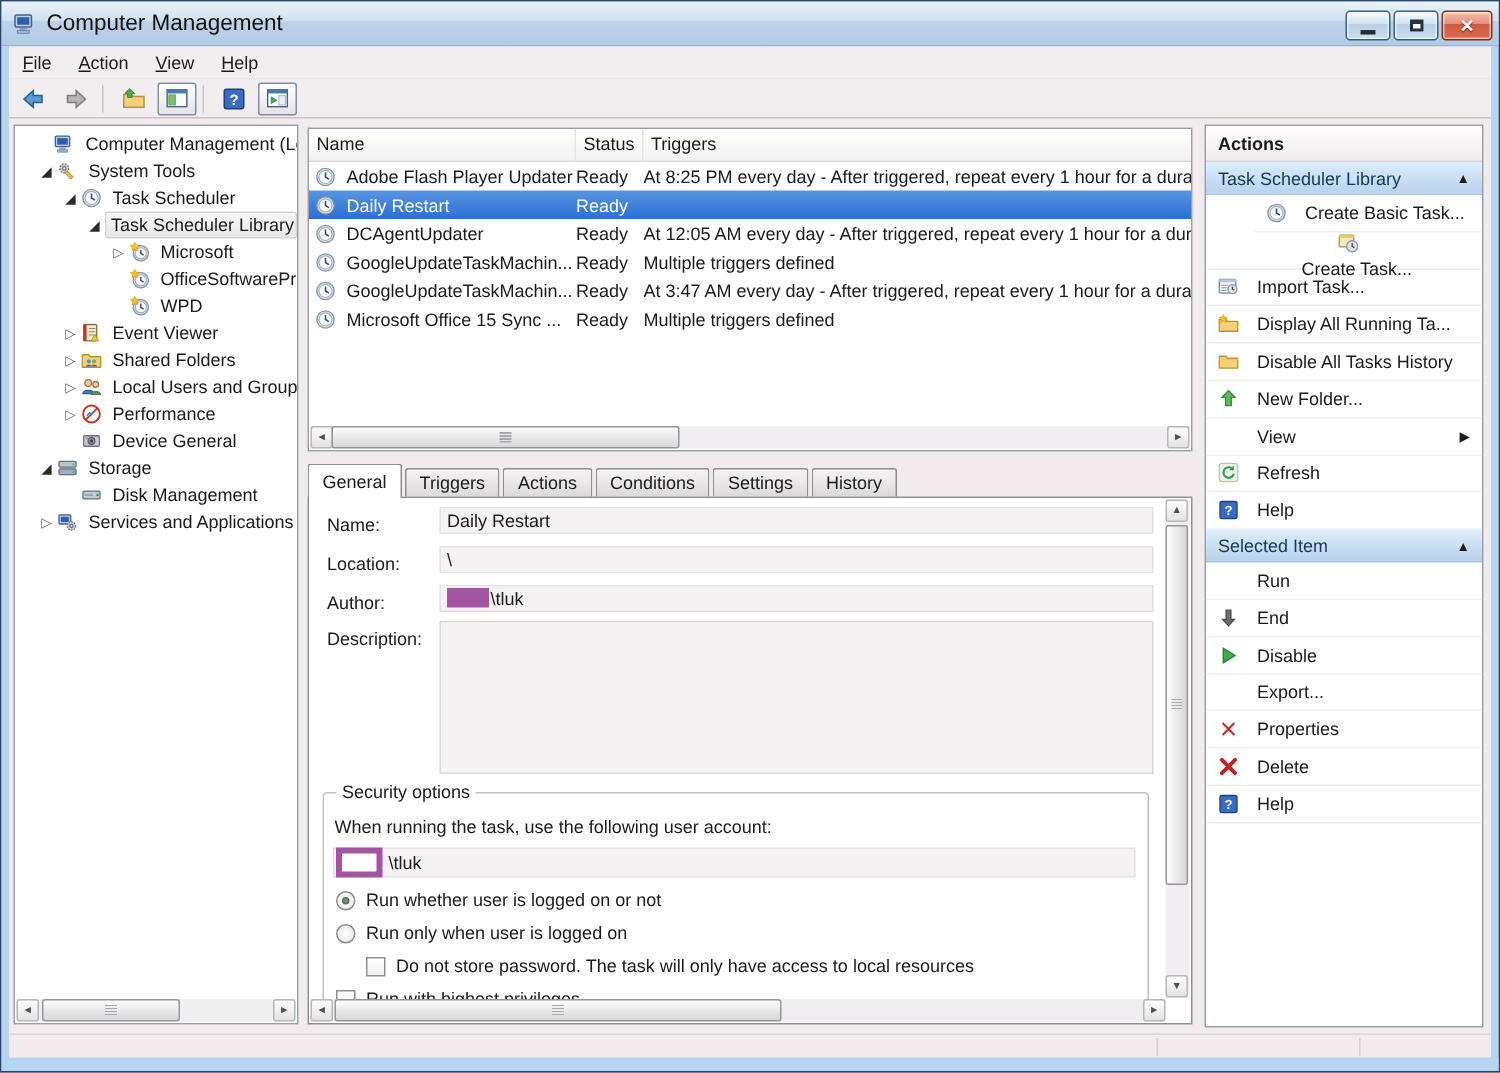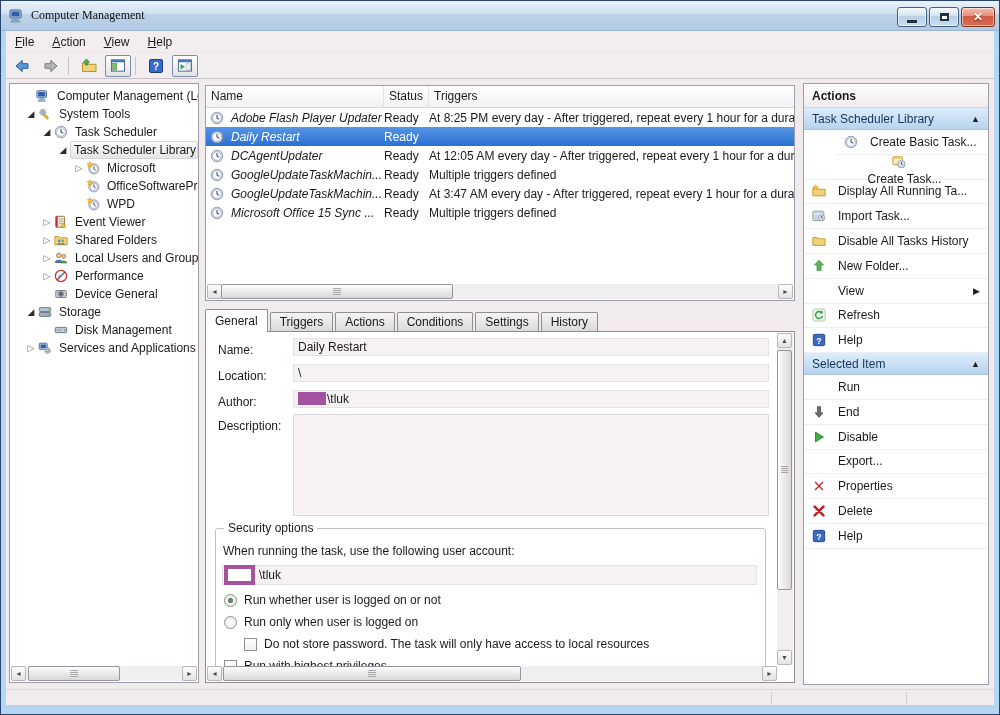--- a/index.html
+++ b/index.html
@@ -4,21 +4,21 @@
 <style>
   html,body{margin:0;padding:0;background:#555;}
   *{box-sizing:border-box;}
   .window{position:relative;width:1000px;height:715px;font-family:"Liberation Sans",sans-serif;
     font-size:12px;color:#1a1a1a;background:#f1ebee;border:1px solid #28456e;overflow:hidden;}
   
   .titlebar{position:absolute;left:0;top:0;width:1000px;height:30px;
     background:linear-gradient(#eaf2fa,#cfe0f1 45%,#bcd2e8 46%,#b2cbe5);
     border-bottom:1px solid #9ab4d0;display:flex;align-items:center;}
   .title-icon{margin:0 6px 0 8px;display:inline-flex;}
-  .title-text{font-size:12px;color:#111;font-family:Liberation Serif, serif;}
+  .title-text{font-size:15px;color:#111;}
   .win-btns{position:absolute;right:6px;top:6px;display:flex;gap:2px;}
   .wbtn{width:30px;height:20px;border:1px solid #41607f;border-radius:3px;display:flex;align-items:center;justify-content:center;
     background:linear-gradient(#f6fafd,#d3e1ef 45%,#b9cfe4 46%,#cbddf0);box-shadow:inset 0 0 0 1px rgba(255,255,255,.55);}
   .wbtn.close{width:34px;border-color:#85301e;background:linear-gradient(#f4beb1,#e58d78 45%,#cf5a42 46%,#d96c52);}
   .glyph-min{width:10px;height:3px;background:#23303d;margin-top:8px;}
   .glyph-max{width:9px;height:8px;border:2px solid #23303d;border-top-width:3px;background:#fff;}
   .glyph-close{color:#fff;font-weight:bold;font-size:12px;text-shadow:0 1px 1px #6d1f10;}
   .frame-l{position:absolute;left:0;top:30px;width:5px;bottom:0;background:#b5d6f2;}
   .frame-r{position:absolute;right:0;top:30px;width:5px;bottom:0;background:#b5d6f2;}
   .frame-b{position:absolute;left:0;top:704px;width:1000px;height:10px;background:#b5d6f2;}
@@ -38,21 +38,21 @@
   .exp-open{color:#2b2b2b;}
   .ticon{width:18px;flex:0 0 18px;display:inline-flex;}
   .tlabel{padding:1px 3px;}
   .tlabel-sel{background:linear-gradient(#fafafa,#e6e6e6);border:1px solid #d3d3d3;border-radius:2px;max-width:128px;overflow:hidden;}
   
   .list-pane{left:204px;top:84px;width:590px;height:216px;overflow:hidden;}
   .lheader{position:absolute;left:0;top:0;right:0;height:22px;background:linear-gradient(#ffffff,#f3f2f3);border-bottom:1px solid #d9d9d9;display:flex;}
   .lh-cell{padding:3px 0 0 5px;border-right:1px solid #e4e4e4;}
   #task-rows{position:absolute;left:0;top:22px;right:0;bottom:16px;overflow:hidden;}
   .lrow{height:19px;display:flex;align-items:center;white-space:nowrap;}
-  .lrow .c-name{width:178px;flex:0 0 178px;display:flex;align-items:flex-start;overflow:hidden;padding-left:4px;font-style:italic;}
+  .lrow .c-name{width:178px;flex:0 0 178px;display:flex;align-items:flex-start;overflow:hidden;padding-left:4px;}
   .lrow .c-name .ticon{margin-right:3px;}
   .lrow .c-status{width:45px;flex:0 0 45px;}
   .lrow .c-trig{flex:1;overflow:hidden;}
   .lsel{background:linear-gradient(#5795e3,#2a6fd3);color:#fff;}
   
   .tabs-area{position:absolute;left:204px;top:308px;width:590px;height:374px;}
   #tab-strip{position:absolute;left:0;top:0;height:23px;display:flex;align-items:flex-end;}
   .tab{border:1px solid #8e8e8e;border-bottom:none;background:linear-gradient(#f5f4f4,#dcd8d9);
     padding:2px 9px;height:20px;margin-right:2px;border-radius:2px 2px 0 0;}
   .tab.active{background:#fff;height:23px;padding-top:4px;position:relative;z-index:3;}
@@ -545,37 +545,37 @@
               <rect x="1" y="2" width="11" height="2.2" fill="#e8c86a"></rect>
               <circle cx="10.8" cy="10.5" r="4.2" fill="#dfe3ea" stroke="#8a93a8"></circle>
               <path d="M10.8 8v2.5l1.8 1.1" stroke="#3a4a72" fill="none"></path>
             </svg>
           </span>
           <span class="alabel">Create Task...</span>
         </div>
         <div class="aitem" style="height: 24.8px;">
           <span class="aicon">
             <svg width="14" height="14" viewBox="0 0 16 16">
-              <path d="M1 4.5h5l1.2 1.5H15v7.5H1z" fill="#f2d179" stroke="#b8962e"></path>
-              <path d="M4.2.8l1 2 2.2.3-1.6 1.5.4 2.2-2-1.1-2 1.1.4-2.2L1 3.1l2.2-.3z" fill="#fbc02d" stroke="#d79b00" stroke-width=".5"></path>
-            </svg>
-          </span>
-          <span class="alabel">Display All Running Ta...</span>
-        </div>
-        <div class="aitem" style="height: 24.8px;">
-          <span class="aicon">
-            <svg width="14" height="14" viewBox="0 0 16 16">
               <rect x="1" y="2.5" width="12.5" height="10.5" rx=".8" fill="#eef1f5" stroke="#7a8494"></rect>
               <rect x="1" y="2.5" width="12.5" height="2.2" fill="#b9c8dd"></rect>
               <path d="M2.5 7h5M2.5 9h5M2.5 11h4" stroke="#9aa4b4" stroke-width=".8"></path>
               <circle cx="11" cy="10" r="3.4" fill="#dfe3ea" stroke="#8a93a8"></circle>
               <path d="M11 8v2l1.5.9" stroke="#3a4a72" fill="none"></path>
             </svg>
           </span>
           <span class="alabel">Import Task...</span>
+        </div>
+        <div class="aitem" style="height: 24.8px;">
+          <span class="aicon">
+            <svg width="14" height="14" viewBox="0 0 16 16">
+              <path d="M1 4.5h5l1.2 1.5H15v7.5H1z" fill="#f2d179" stroke="#b8962e"></path>
+              <path d="M4.2.8l1 2 2.2.3-1.6 1.5.4 2.2-2-1.1-2 1.1.4-2.2L1 3.1l2.2-.3z" fill="#fbc02d" stroke="#d79b00" stroke-width=".5"></path>
+            </svg>
+          </span>
+          <span class="alabel">Display All Running Ta...</span>
         </div>
         <div class="aitem" style="height: 24.8px;">
           <span class="aicon">
             <svg width="14" height="14" viewBox="0 0 16 16">
               <path d="M1 4h5l1.2 1.5H15V13H1z" fill="#f2d179" stroke="#b8962e"></path>
               <path d="M1 6.5h14" stroke="#e8c86a"></path>
             </svg>
           </span>
           <span class="alabel">Disable All Tasks History</span>
         </div>

